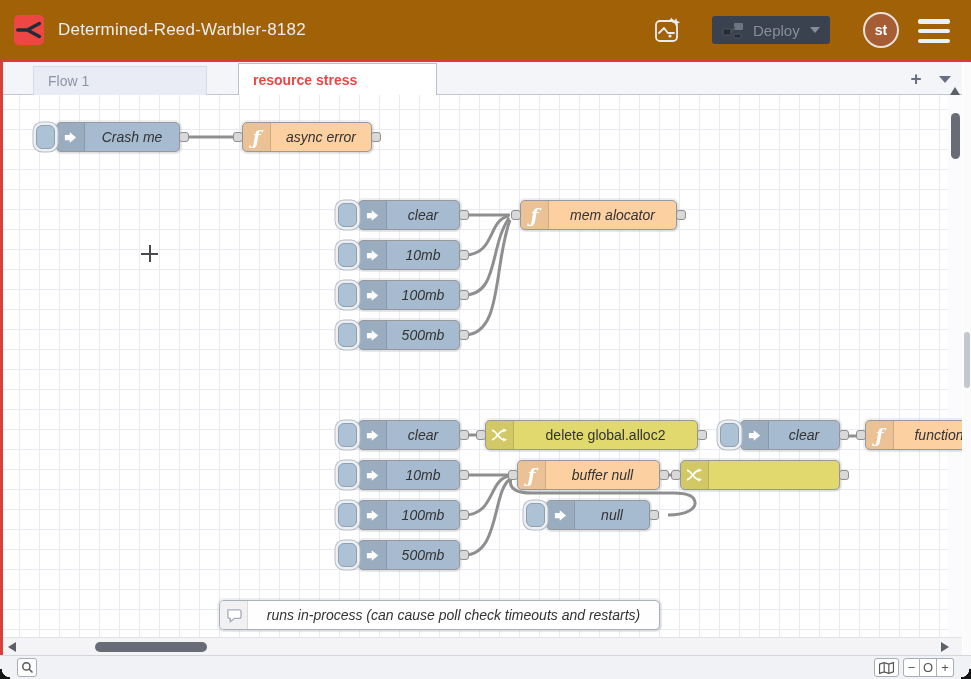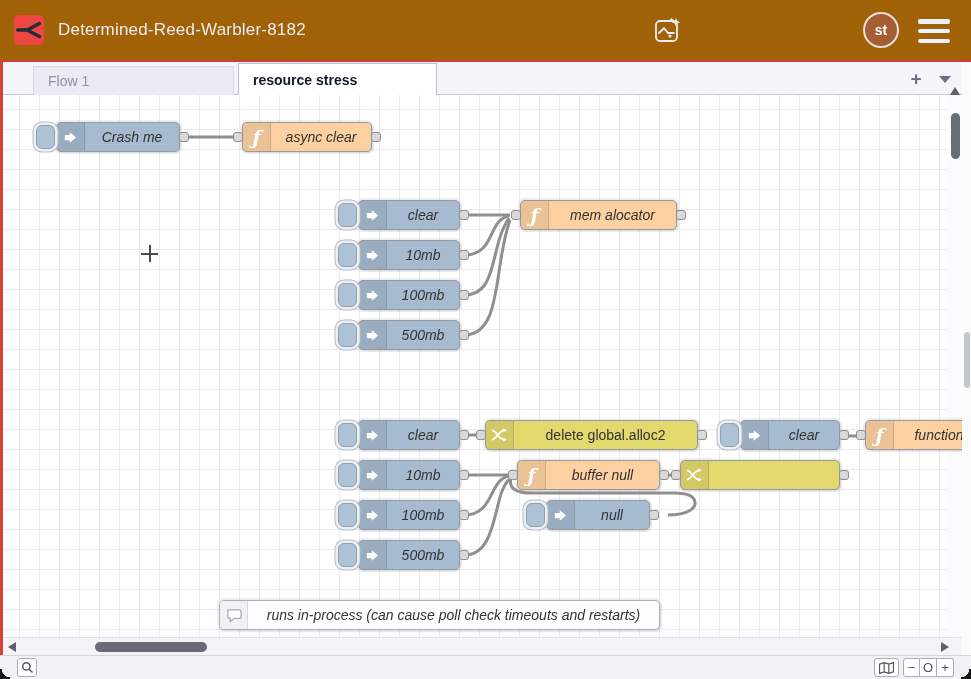--- a/index.html
+++ b/index.html
@@ -19,22 +19,22 @@
   .avatar { position:absolute; left:863px; top:12px; width:36px; height:36px; border-radius:50%; background:#a65d33; border:2px solid #e6e1da; color:#fff; font-size:14px; font-weight:bold; display:flex; align-items:center; justify-content:center; }
   .hamburger { position:absolute; left:918px; top:19px; width:32px; height:24px; display:flex; flex-direction:column; justify-content:space-between; }
   .hamburger .bar { height:4.5px; border-radius:2px; background:#e9f1fa; }
 
   
   .canvas-clip { position:absolute; left:0; top:62px; width:962px; height:593px; background:#fbfbfd; overflow:hidden; }
   .red-strip { position:absolute; left:0; top:0; width:3px; height:593px; background:#d8403a; }
 
   .tabbar { position:absolute; left:3px; top:0; width:959px; height:33px; background:#f4f5f9; border-bottom:1px solid #c3c6d2; }
   .tab { position:absolute; display:flex; align-items:center; padding-left:14px; font-size:14px; }
-  .tab.inactive { left:30px; top:4px; width:201px; height:29px; background:#e9ebf5; border:1px solid #d6d9e6; border-bottom:none; color:#8d94a4; }
-  .tab.active { left:235px; top:1px; width:199px; height:33px; background:#fff; border:1px solid #bcc0cc; border-bottom:none; color:#0f172a; font-weight:bold; }
+  .tab.inactive { left:30px; top:4px; width:174px; height:29px; background:#e9ebf5; border:1px solid #d6d9e6; border-bottom:none; color:#8d94a4; }
+  .tab.active { left:235px; top:1px; width:199px; height:33px; background:#fff; border:1px solid #bcc0cc; border-bottom:none; color:#ef4444; font-weight:bold; }
   .tab-add { position:absolute; left:900px; top:4px; width:26px; height:26px; display:flex; align-items:center; justify-content:center; color:#697086; font-size:19px; font-weight:bold; }
   .tab-caret { position:absolute; left:936px; top:14px; width:0; height:0; border-left:6px solid transparent; border-right:6px solid transparent; border-top:7px solid #697086; }
 
   .grid { position:absolute; left:3px; top:33px; width:945px; height:542px; background-color:#fff;
           background-image:linear-gradient(#eaeaf3 1px, transparent 1px), linear-gradient(90deg,#eaeaf3 1px, transparent 1px);
           background-size:20px 20px; background-position:-4px -6px; }
 
   svg.wires { position:absolute; left:0; top:0; }
   .wire { stroke:#8f8f8f; stroke-width:3; fill:none; }
 
@@ -103,20 +103,30 @@
     <div class="app-title">Determined-Reed-Warbler-8182</div>
     <div class="ai-btn">
       <svg width="30" height="30" viewBox="0 0 30 30" fill="none" stroke="#e8ecf2" stroke-width="1.8">
         <rect x="3" y="6" width="21" height="20" rx="4"></rect>
         <path d="M6 18 l5 -5 l4 5 l6 0" stroke-linecap="round"></path>
         <circle cx="17" cy="21" r="1.6" fill="#e8ecf2" stroke="none"></circle>
         <path d="M23 3 l1.2 3 l3 1.2 l-3 1.2 l-1.2 3 l-1.2 -3 l-3 -1.2 l3 -1.2 z" fill="#e8ecf2" stroke="none"></path>
         <path d="M18.5 2.5 l0.7 1.6 l1.6 0.7 l-1.6 0.7 l-0.7 1.6 l-0.7 -1.6 l-1.6 -0.7 l1.6 -0.7 z" fill="#e8ecf2" stroke="none"></path>
       </svg>
     </div>
+    <div class="deploy-btn">
+      <svg width="22" height="17" viewBox="0 0 22 17">
+        <rect x="1" y="7" width="8" height="6" rx="1" fill="#262c35" stroke="#4d555f"></rect>
+        <rect x="12" y="1" width="9" height="7" rx="1" fill="#6c7582" stroke="none"></rect>
+        <rect x="12" y="12" width="7" height="4" rx="1" fill="#262c35" stroke="#4d555f"></rect>
+        <path d="M9 10 L13 5" stroke="#4d555f" stroke-width="1.5"></path>
+      </svg>
+      <span class="deploy-label">Deploy</span>
+      <span class="deploy-caret"></span>
+    </div>
     <div class="avatar">st</div>
     <div class="hamburger">
       <div class="bar"></div>
       <div class="bar"></div>
       <div class="bar"></div>
     </div>
   </div>
   <div class="redline"></div>
 
   <div class="canvas-clip">
@@ -153,21 +163,21 @@
           </svg>
         </div>
       <div class="nlabel">Crash me</div>
       <div class="port out"></div>
     </div>
 
     <div class="node func" style="left:242px;top:60px;width:130px">
       <div class="nicon">
           <span class="fn-glyph">ƒ</span>
         </div>
-      <div class="nlabel">async clear</div>
+      <div class="nlabel">async error</div>
       <div class="port in"></div>
       <div class="port out"></div>
     </div>
 
     <div class="node inject" style="left:358px;top:138px;width:102px">
       <div class="inj-btn"></div>
       <div class="nicon">
           <svg width="15" height="15" viewBox="0 0 16 16">
             <path d="M2 5.2h5.2V2.4L14 8l-6.8 5.6v-2.8H2z" fill="#fff"></path>
           </svg>

